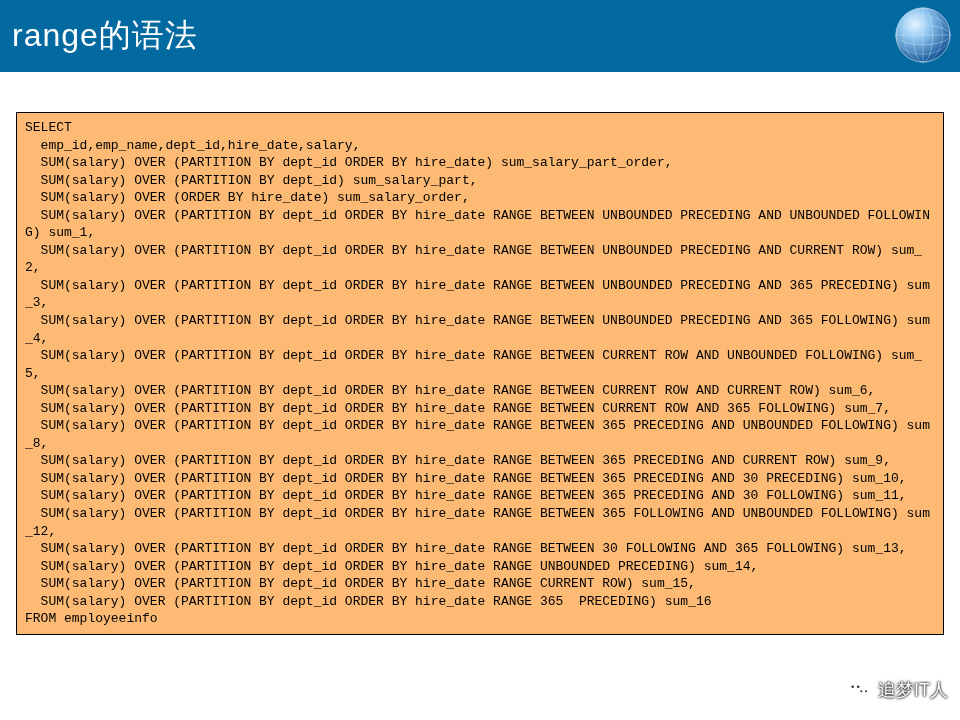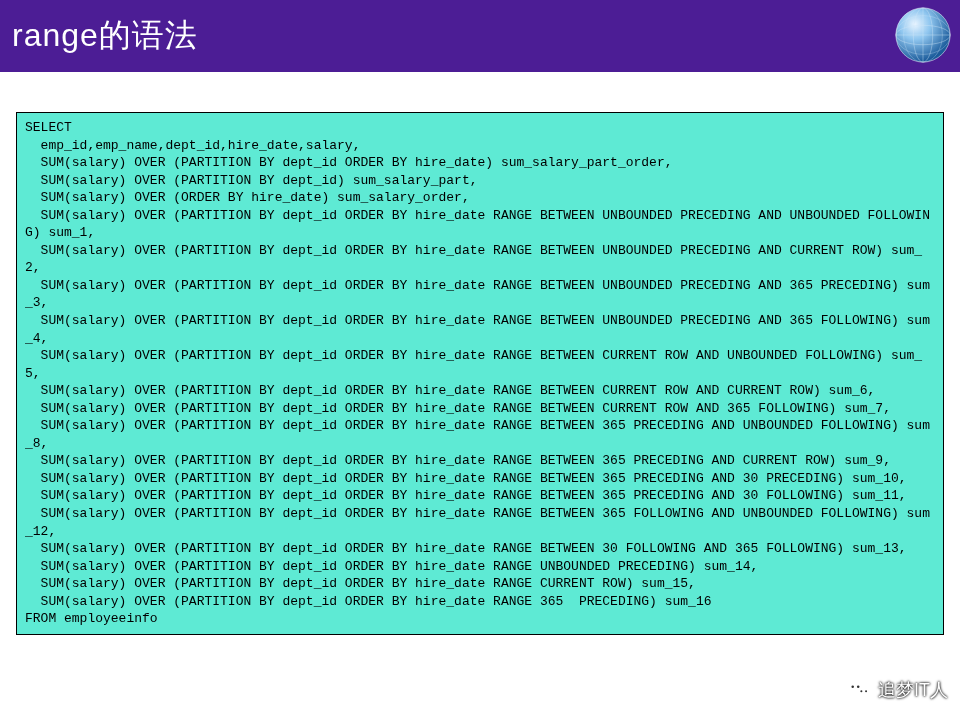--- a/index.html
+++ b/index.html
@@ -7,21 +7,21 @@
     width: 960px;
     height: 720px;
     background: #ffffff;
     font-family: Arial, "Microsoft YaHei", sans-serif;
     position: relative;
     overflow: hidden;
   }
   .header {
     width: 100%;
     height: 72px;
-    background: #4c1d95;
+    background: #0369a1;
     position: relative;
     display: flex;
     align-items: center;
     padding-left: 12px;
   }
   .header-title {
     color: #ffffff;
     font-size: 32px;
     font-weight: 400;
     letter-spacing: 1px;
@@ -29,21 +29,21 @@
   .globe {
     position: absolute;
     right: 6px;
     top: 4px;
     width: 62px;
     height: 62px;
   }
   .code-container {
     margin: 40px 16px 0 16px;
     border: 1px solid #000;
-    background: #5eead4;
+    background: #fdba74;
     padding: 6px 8px;
   }
   .code-block {
     font-family: "Courier New", Courier, monospace;
     font-size: 13px;
     line-height: 1.35;
     white-space: pre-wrap;
     word-break: break-all;
     color: #000;
   }

